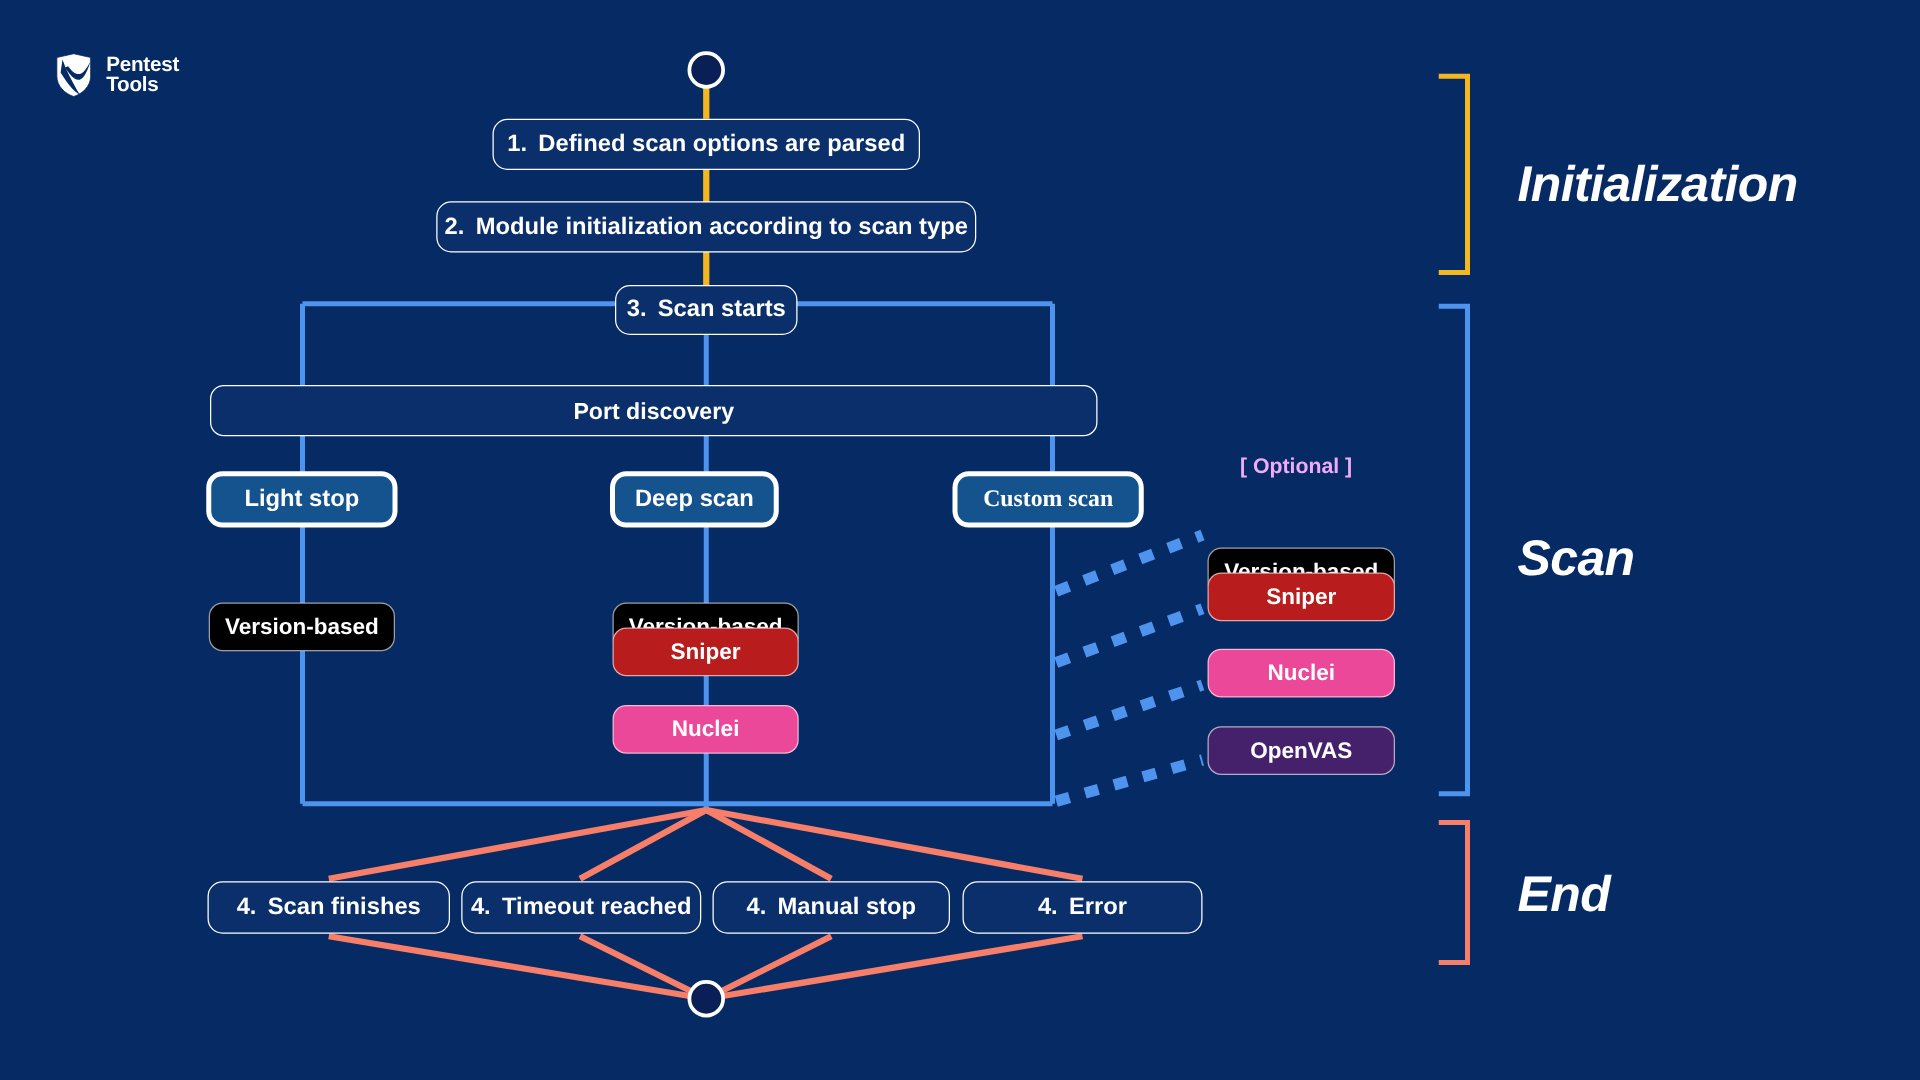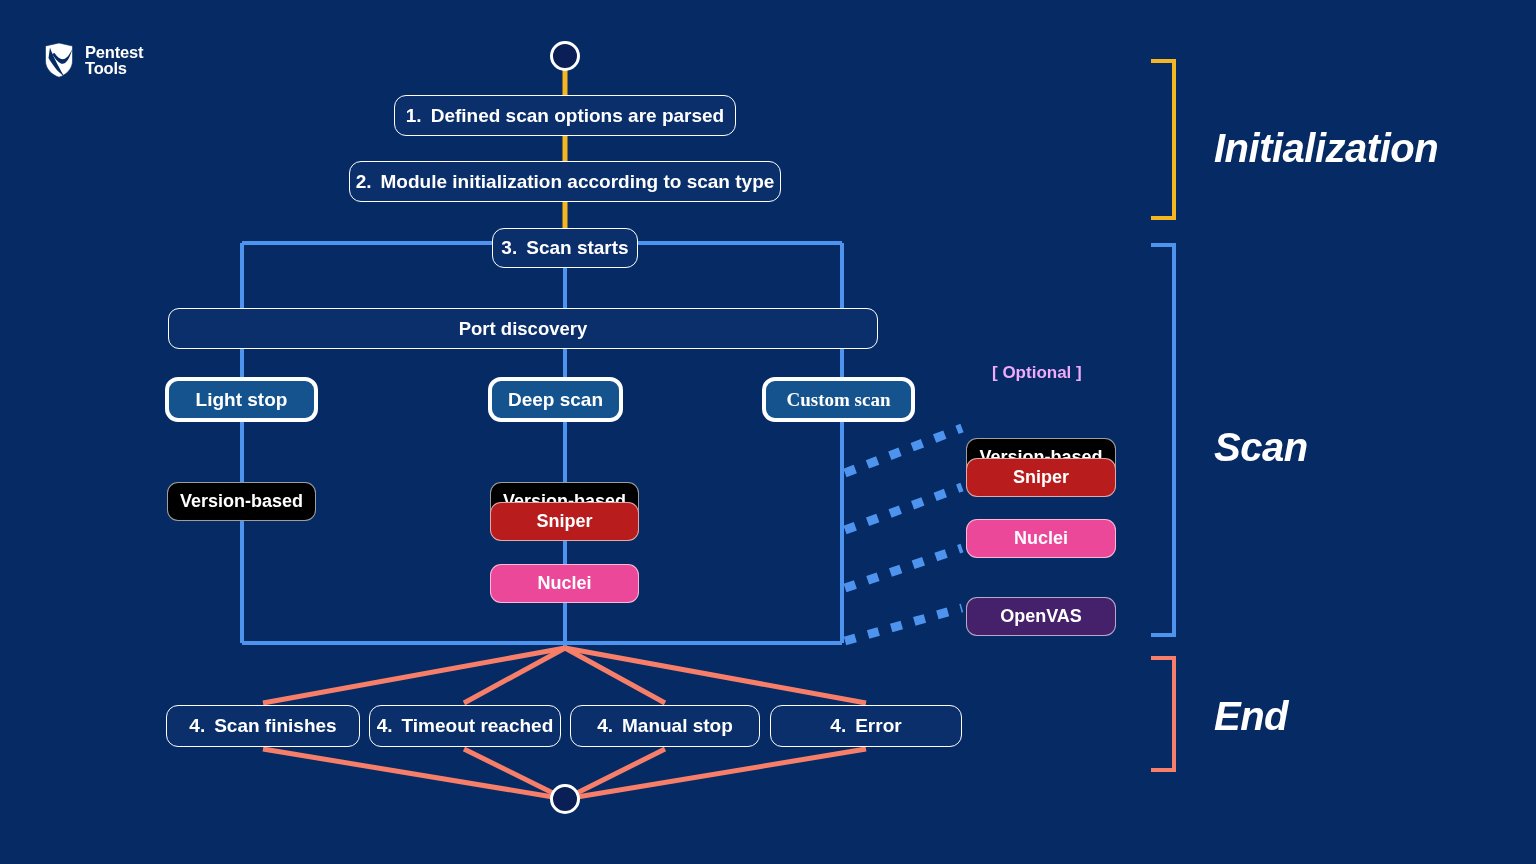--- a/index.html
+++ b/index.html
@@ -231,21 +231,21 @@
 
   <div class="node chip version" style="left:966px; top:397px; width:150px; height:39px;">
     <span>Version-based</span>
   </div>
   <div class="node chip sniper" style="left:966px; top:458px; width:150px; height:39px;">
     <span>Sniper</span>
   </div>
   <div class="node chip nuclei" style="left:966px; top:519px; width:150px; height:39px;">
     <span>Nuclei</span>
   </div>
-  <div class="node chip openvas" style="left:966px; top:597px; width:150px; height:39px;">
+  <div class="node chip openvas" style="left:966px; top:581px; width:150px; height:39px;">
     <span>OpenVAS</span>
   </div>
 
   <div class="node outline" style="left:166px; top:705px; width:194px; height:42px;">
     <span class="num">4.</span>
     <span>Scan finishes</span>
   </div>
   <div class="node outline" style="left:369px; top:705px; width:192px; height:42px;">
     <span class="num">4.</span>
     <span>Timeout reached</span>

